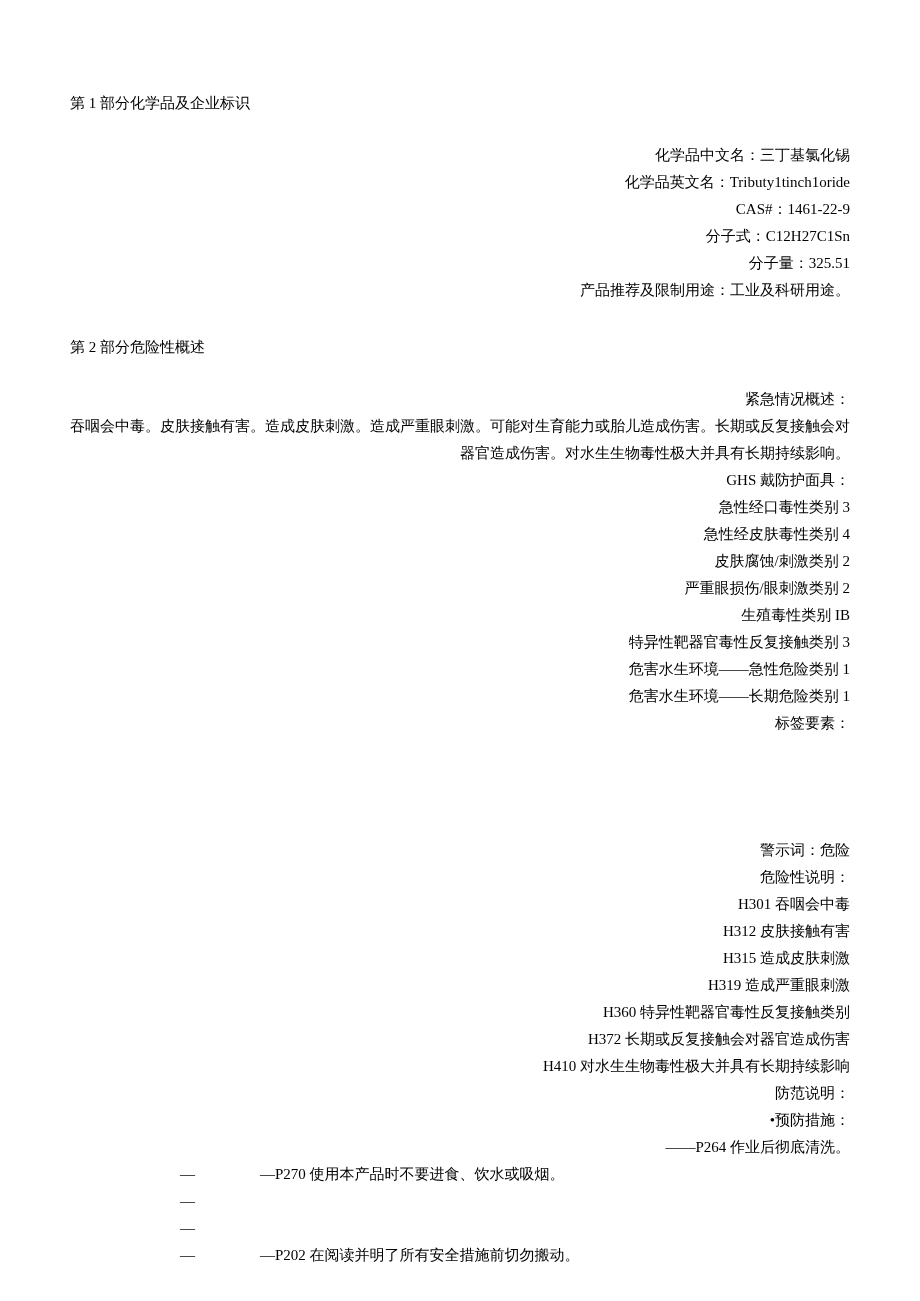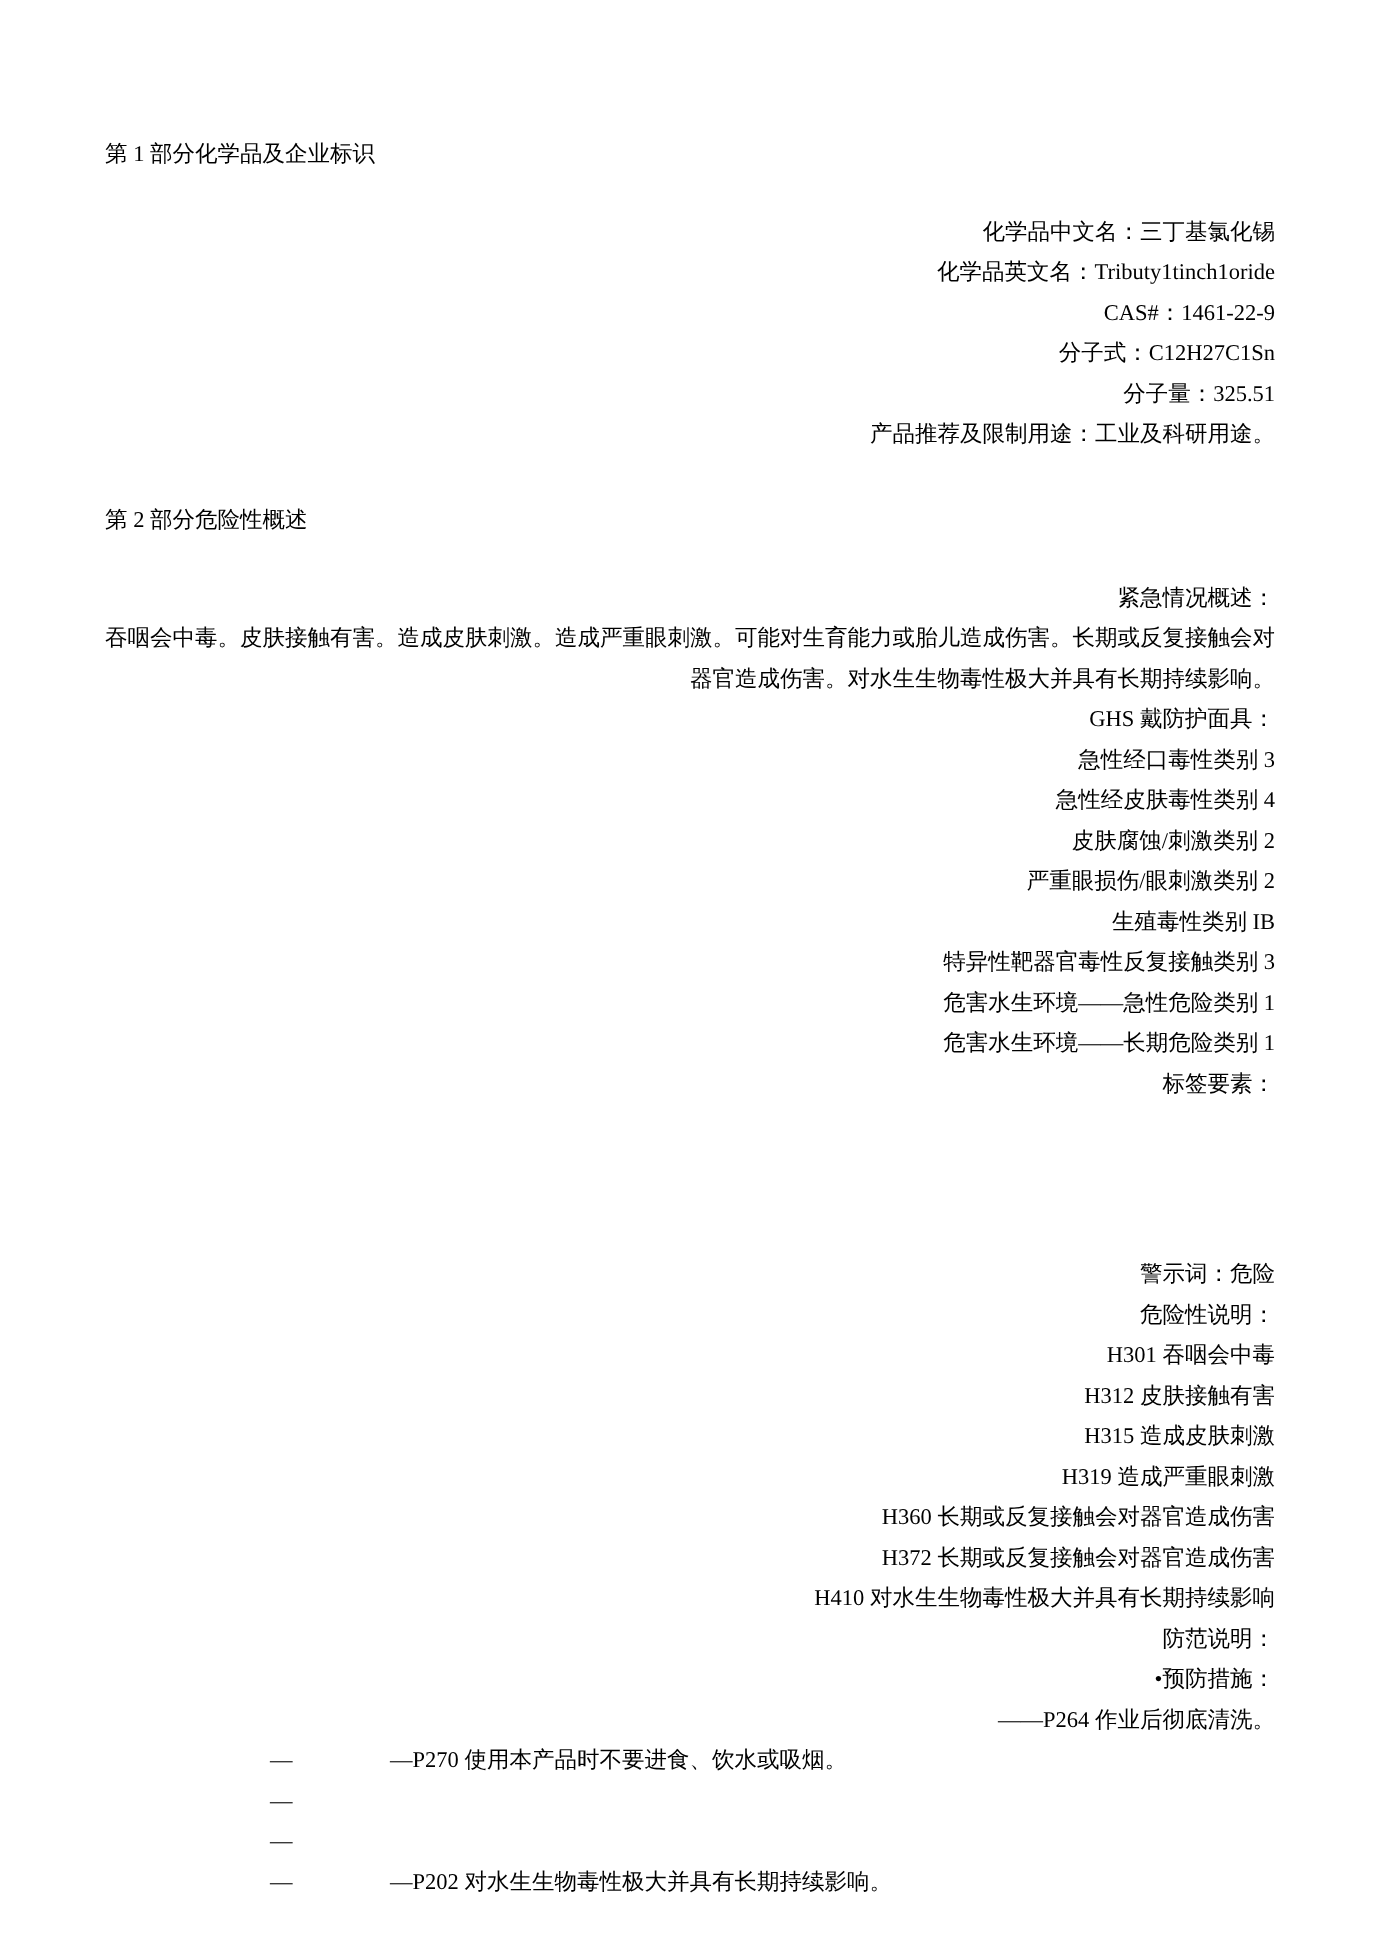--- a/index.html
+++ b/index.html
@@ -87,21 +87,21 @@
 
 <p class="line">
   <span>警示词：</span><span>危险</span>
 </p>
 
 <p class="line">危险性说明：</p>
 <p class="line">H301 吞咽会中毒</p>
 <p class="line">H312 皮肤接触有害</p>
 <p class="line">H315 造成皮肤刺激</p>
 <p class="line">H319 造成严重眼刺激</p>
-<p class="line">H360 长期或反复接触会对器官造成伤害</p>
+<p class="line">H360 特异性靶器官毒性反复接触类别</p>
 <p class="line">H372 长期或反复接触会对器官造成伤害</p>
 <p class="line">H410 对水生生物毒性极大并具有长期持续影响</p>
 
 <p class="line">防范说明：</p>
 
 <p class="line indent-1">•预防措施：</p>
 
 <p class="line indent-2">——P264 作业后彻底清洗。</p>
 
 <div class="bullet-row indent-2">
@@ -109,14 +109,14 @@
   <span>—P270 使用本产品时不要进食、饮水或吸烟。</span>
 </div>
 <div class="bullet-row indent-2">
   <span class="bullet-dash">—</span>
 </div>
 <div class="bullet-row indent-2">
   <span class="bullet-dash">—</span>
 </div>
 <div class="bullet-row indent-2">
   <span class="bullet-dash">—</span>
-  <span>—P202 对水生生物毒性极大并具有长期持续影响。</span>
+  <span>—P202 在阅读并明了所有安全措施前切勿搬动。</span>
 </div>
 
 </body></html>

